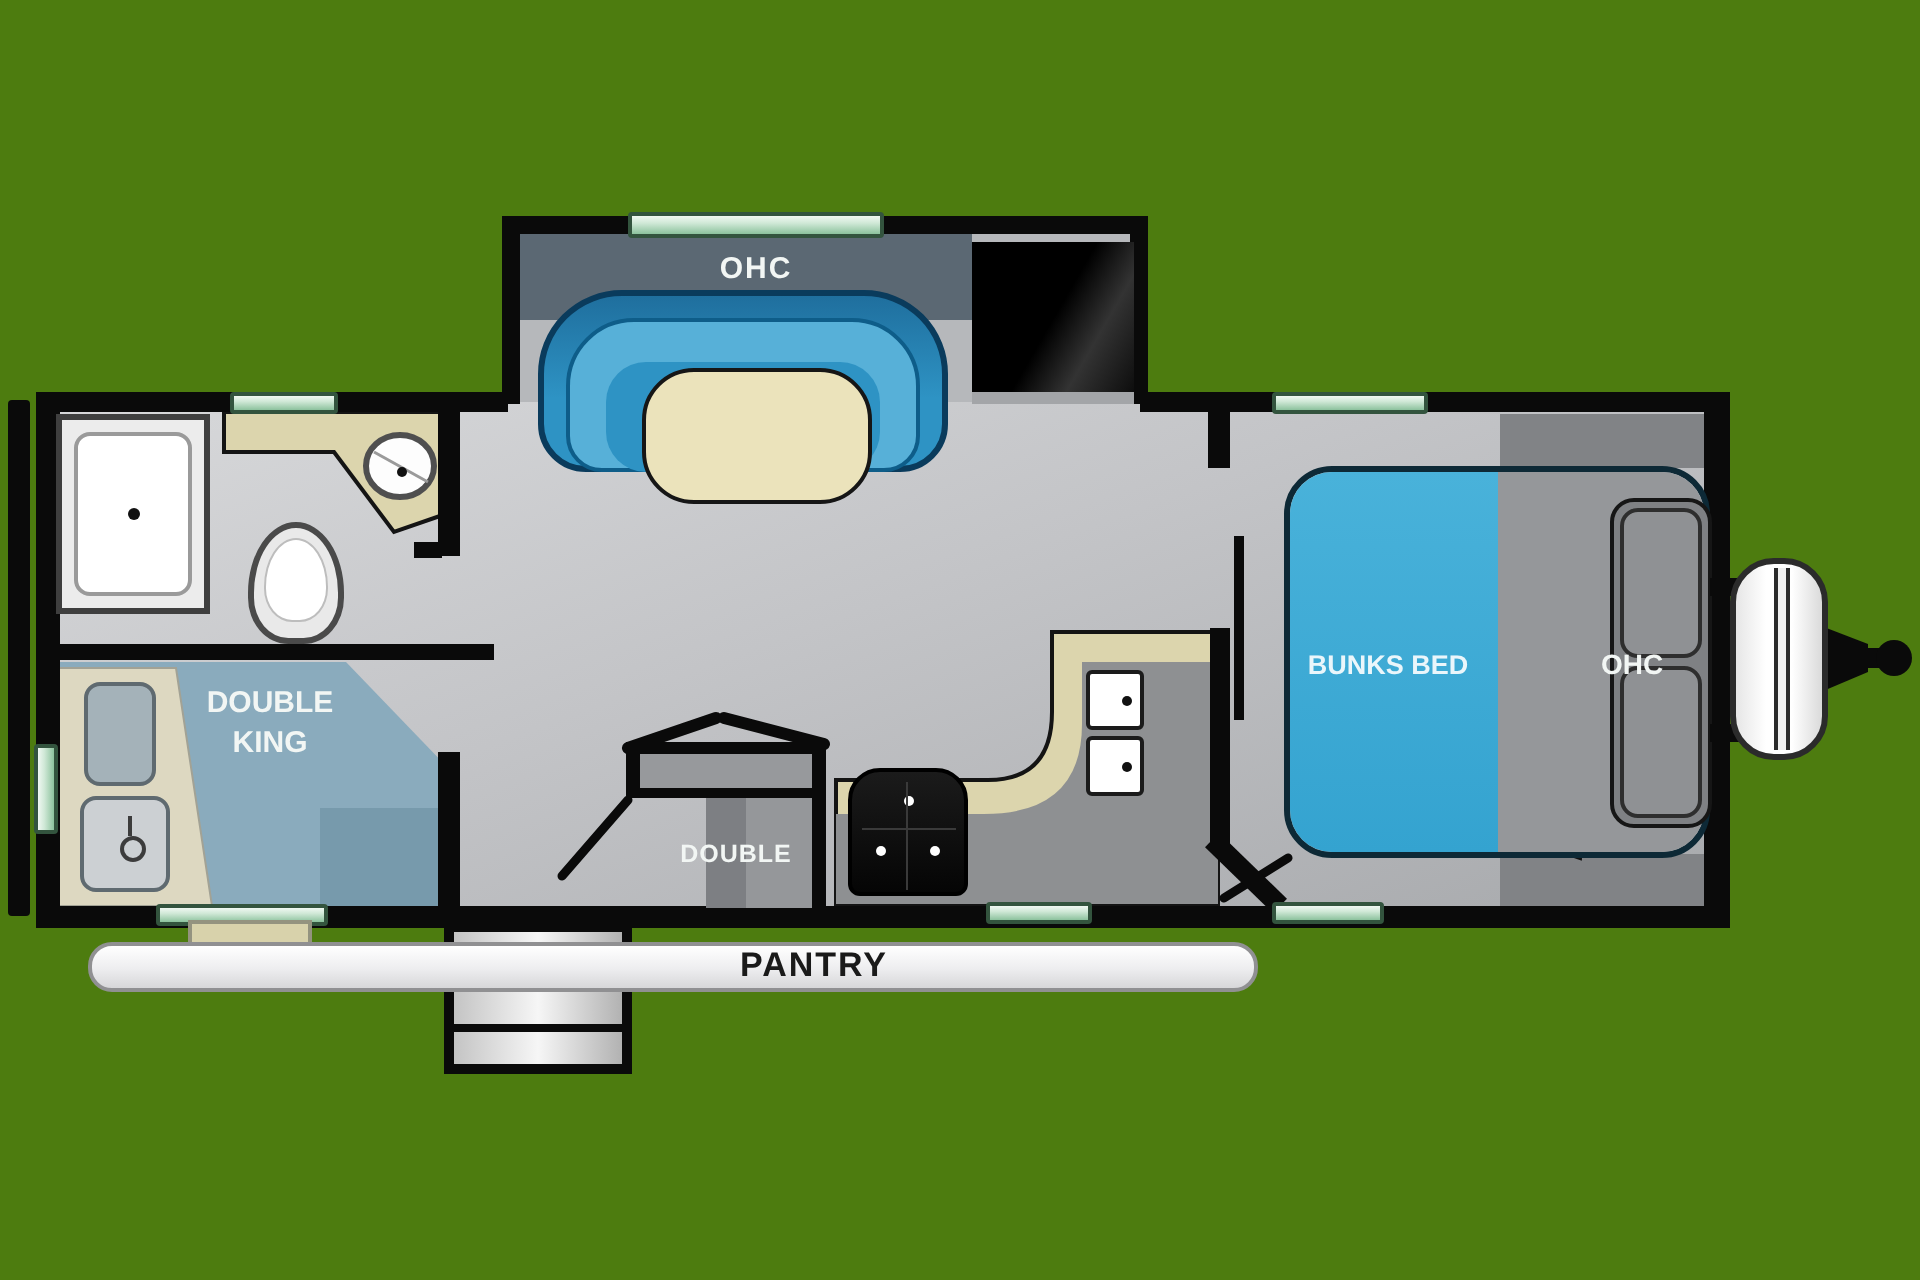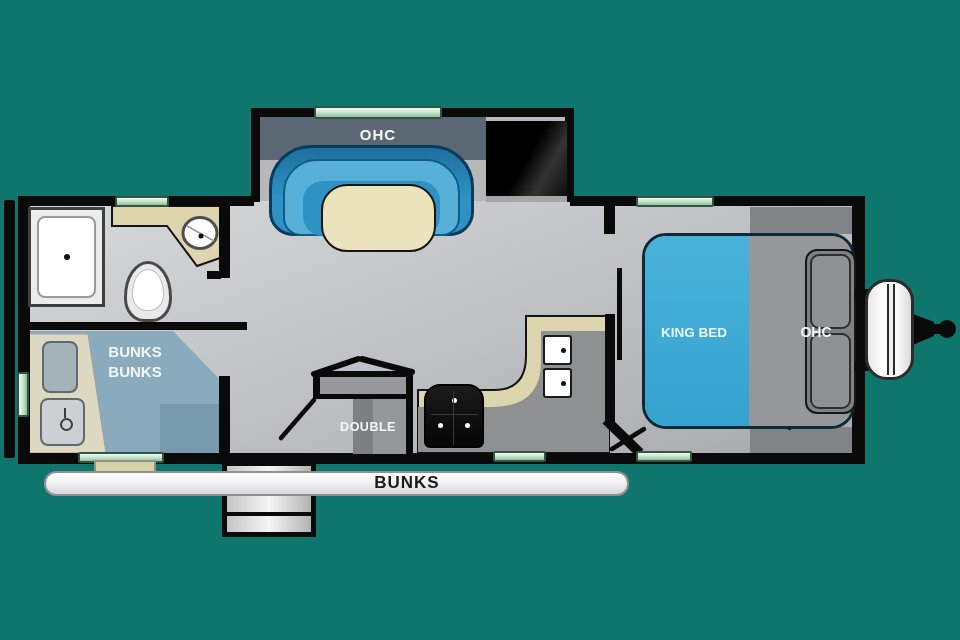--- a/index.html
+++ b/index.html
@@ -1,16 +1,16 @@
 <!DOCTYPE html>
 <html><head>
 <meta charset="utf-8">
 <style>
   html,body{margin:0;padding:0;background:#ffffff;}
-  #stage{position:relative;width:960px;height:640px;background:#0f766e;overflow:hidden;
+  #stage{position:relative;width:960px;height:640px;background:#4d7c0f;overflow:hidden;
          font-family:"Liberation Sans", sans-serif;}
   .abs{position:absolute;box-sizing:border-box;}
   .wall{background:#0a0a0a;}
   .window{background:linear-gradient(180deg,#f0f8f2 0%,#cfe8d6 40%,#8cc29d 100%);
           border:2px solid #33543e;border-radius:2px;}
   .window.vert{background:linear-gradient(90deg,#f0f8f2 0%,#cfe8d6 40%,#8cc29d 100%);}
   .lbl{color:#f2f6f4;font-weight:700;text-align:center;white-space:normal;}
   svg{display:block;}
 </style>
 </head>
@@ -153,19 +153,19 @@
 
   <div class="abs" style="left:855px;top:289px;width:15px;height:9px;background:#0a0a0a;"></div>
   <div class="abs" style="left:855px;top:362px;width:15px;height:9px;background:#0a0a0a;"></div>
   <div class="abs" style="left:865px;top:279px;width:49px;height:101px;border-radius:22px;border:3px solid #2b2b2b;
               background:linear-gradient(90deg,#e6e6e6 0%,#ffffff 35%,#ffffff 65%,#dadada 100%);">
     <div style="position:absolute;left:19px;top:2px;width:4px;height:91px;background:#f0f0f0;
                 border-left:2px solid #2b2b2b;border-right:2px solid #2b2b2b;"></div>
   </div>
 
   <div class="abs lbl" style="left:340px;top:126px;width:76px;font-size:15px;letter-spacing:1px;">OHC</div>
-  <div class="abs lbl" style="left:83px;top:342px;width:104px;font-size:15px;line-height:20px;">BUNKS BUNKS</div>
+  <div class="abs lbl" style="left:83px;top:342px;width:104px;font-size:15px;line-height:20px;">DOUBLE KING</div>
   <div class="abs lbl" style="left:331px;top:420px;width:74px;font-size:12.5px;letter-spacing:0.5px;">DOUBLE</div>
-  <div class="abs lbl" style="left:644px;top:325px;width:100px;font-size:13.5px;color:#eaf6fb;">KING BED</div>
+  <div class="abs lbl" style="left:644px;top:325px;width:100px;font-size:13.5px;color:#eaf6fb;">BUNKS BED</div>
   <div class="abs lbl" style="left:792px;top:324px;width:48px;font-size:14px;">OHC</div>
-  <div class="abs lbl" style="left:352px;top:473px;width:110px;font-size:17px;color:#1a1a1a;letter-spacing:1px;">BUNKS</div>
+  <div class="abs lbl" style="left:352px;top:473px;width:110px;font-size:17px;color:#1a1a1a;letter-spacing:1px;">PANTRY</div>
 
 </div>
 
 </body></html>

